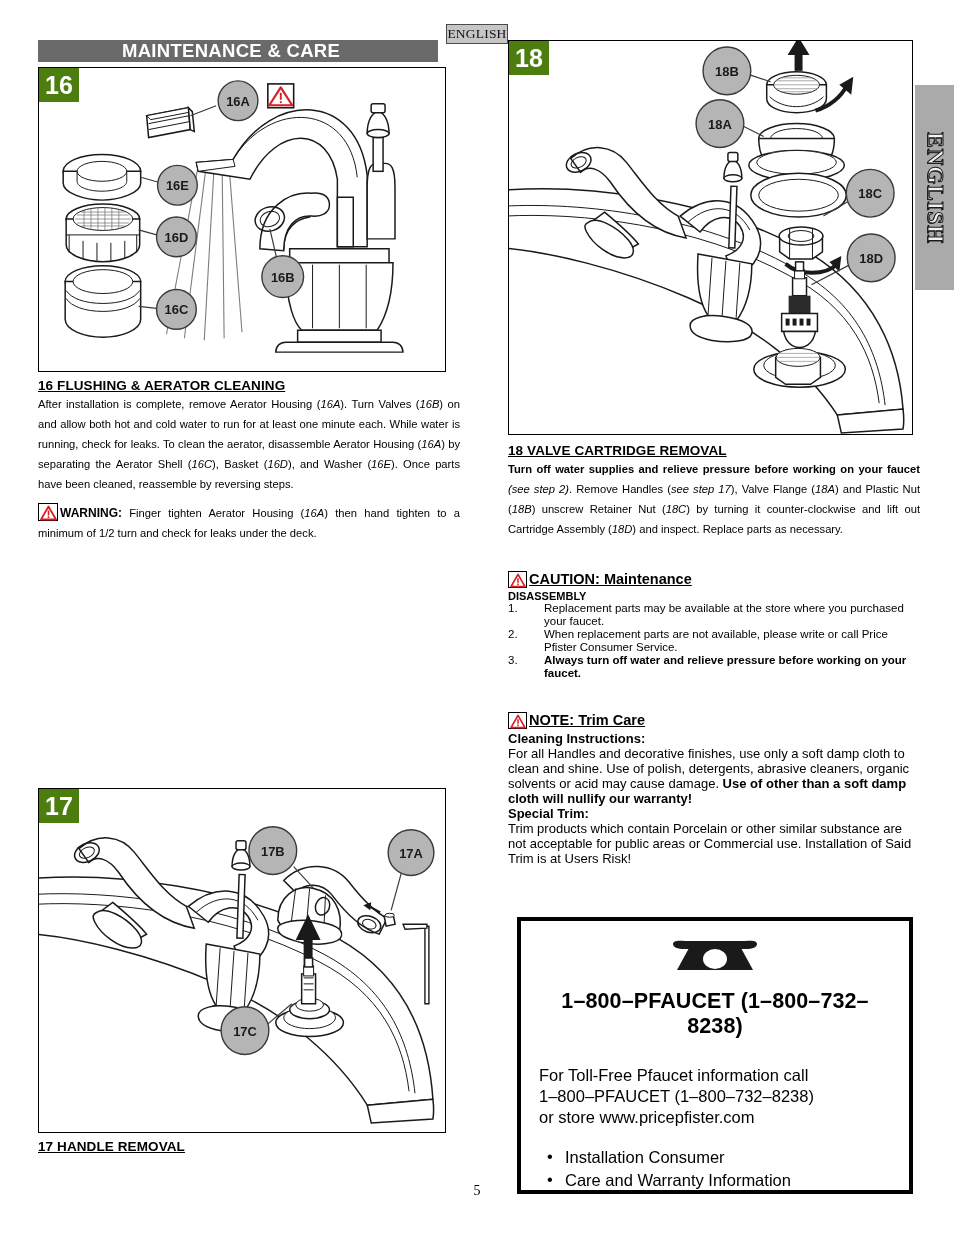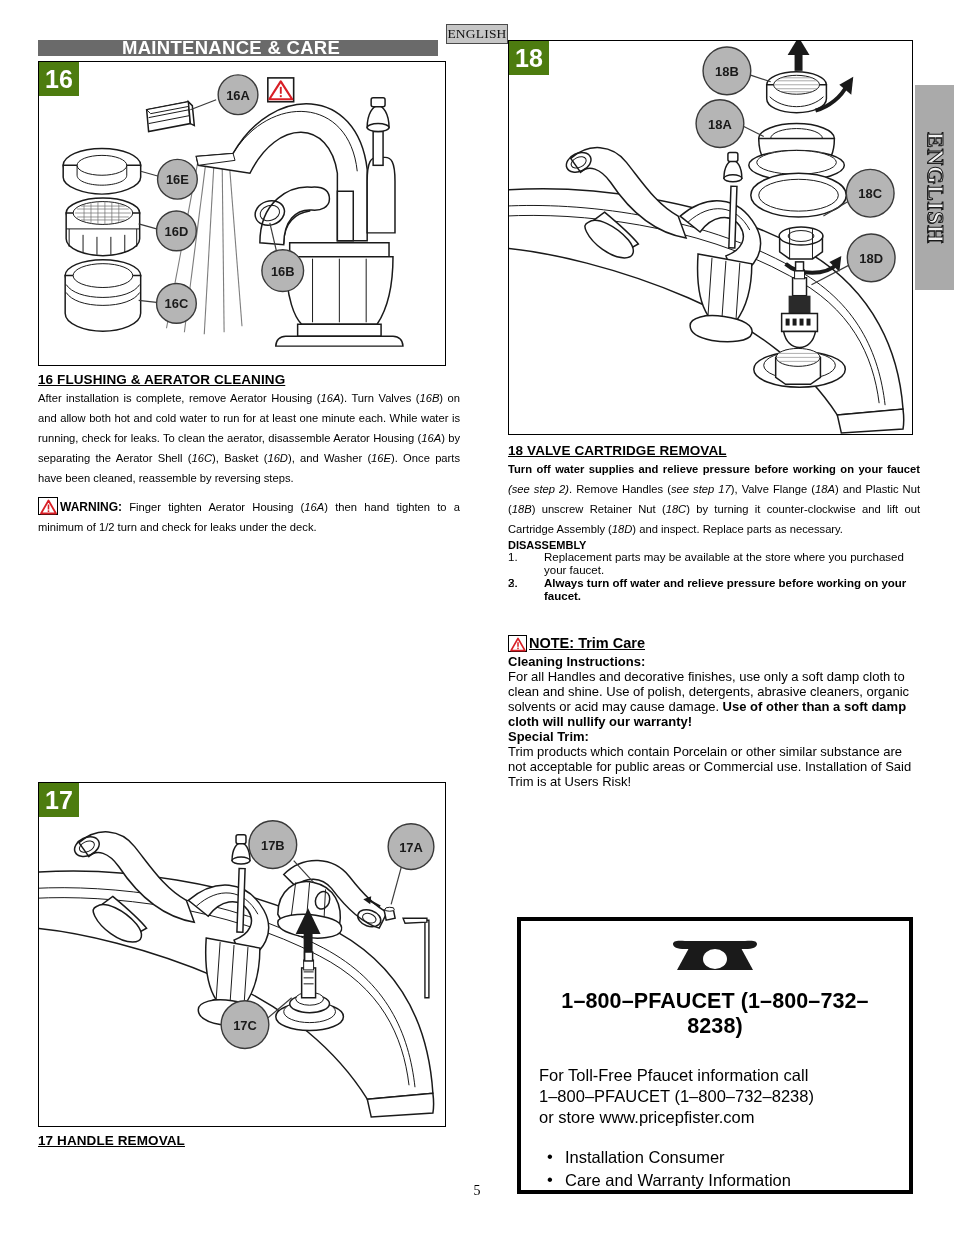--- a/index.html
+++ b/index.html
@@ -42,21 +42,21 @@
     -webkit-text-stroke:1px #1a1a1a;
     text-shadow: 1px 1px 0 #2a2a2a;
   }
 
   
   .col-left{ position:absolute; left:38px; top:40px; width:422px; }
   .col-right{ position:absolute; left:508px; top:40px; width:412px; }
 
   
   .header-bar{
-    width:400px; height:16px; background:#6a6a6a;
+    width:400px; height:22px; background:#6a6a6a;
     display:flex; align-items:center; padding-left:84px;
     color:#fff; font-size:18.5px; font-weight:bold; letter-spacing:.3px;
   }
 
   
   .figbox{ position:relative; border:1.6px solid #000; background:#fff; }
   .fignum{
     position:absolute; left:0; top:0; width:40px; height:34px;
     background:#4d7c0f; color:#fff;
     font-size:25px; font-weight:bold;
@@ -504,28 +504,38 @@
         <text class="ct" x="364" y="223" text-anchor="middle">18D</text>
       </g>
     </svg>
   </div>
 
   <div class="sec-title" style="margin-top:8px;">18  VALVE CARTRIDGE REMOVAL</div>
   <div class="body-txt">
     <span class="b">Turn off water supplies and relieve pressure before working on your faucet</span><span class="i"> (see step 2)</span><span>.  Remove Handles (</span><span class="i">see step 17</span><span>), Valve Flange (</span><span class="i">18A</span><span>) and Plastic Nut (</span><span class="i">18B</span><span>) unscrew Retainer Nut (</span><span class="i">18C</span><span>) by turning it counter-clockwise and lift out Cartridge Assembly (</span><span class="i">18D</span><span>) and inspect.   Replace parts as necessary.</span>
   </div>
 
+  <div class="alert-head" style="margin-top:32px;">
+    <span class="wicon">
+      <svg width="16" height="15" viewBox="0 0 16 15">
+        <path d="M8,1.4 L15,13.6 L1,13.6 Z" fill="#fff" stroke="#d81f26" stroke-width="1.7" stroke-linejoin="round"></path>
+        <rect x="7.25" y="5.2" width="1.5" height="4.6" fill="#d81f26"></rect>
+        <rect x="7.25" y="10.6" width="1.5" height="1.6" fill="#d81f26"></rect>
+      </svg>
+    </span><span class="ul">CAUTION:  Maintenance</span>
+  </div>
   <div class="sub-b">DISASSEMBLY</div>
   <ol class="num">
     <li>
       <span class="n">1.</span>
       <span>Replacement parts may be available at the store where you purchased your faucet.</span>
     </li>
     <li>
       <span class="n">2.</span>
+      <span>When replacement parts are not available, please write or call Price Pfister Consumer Service.</span>
     </li>
     <li>
       <span class="n">3.</span>
       <span class="b">Always turn off water and relieve pressure before working on your faucet.</span>
     </li>
   </ol>
 
   <div class="alert-head" style="margin-top:32px;">
     <span class="wicon">
       <svg width="16" height="15" viewBox="0 0 16 15">

